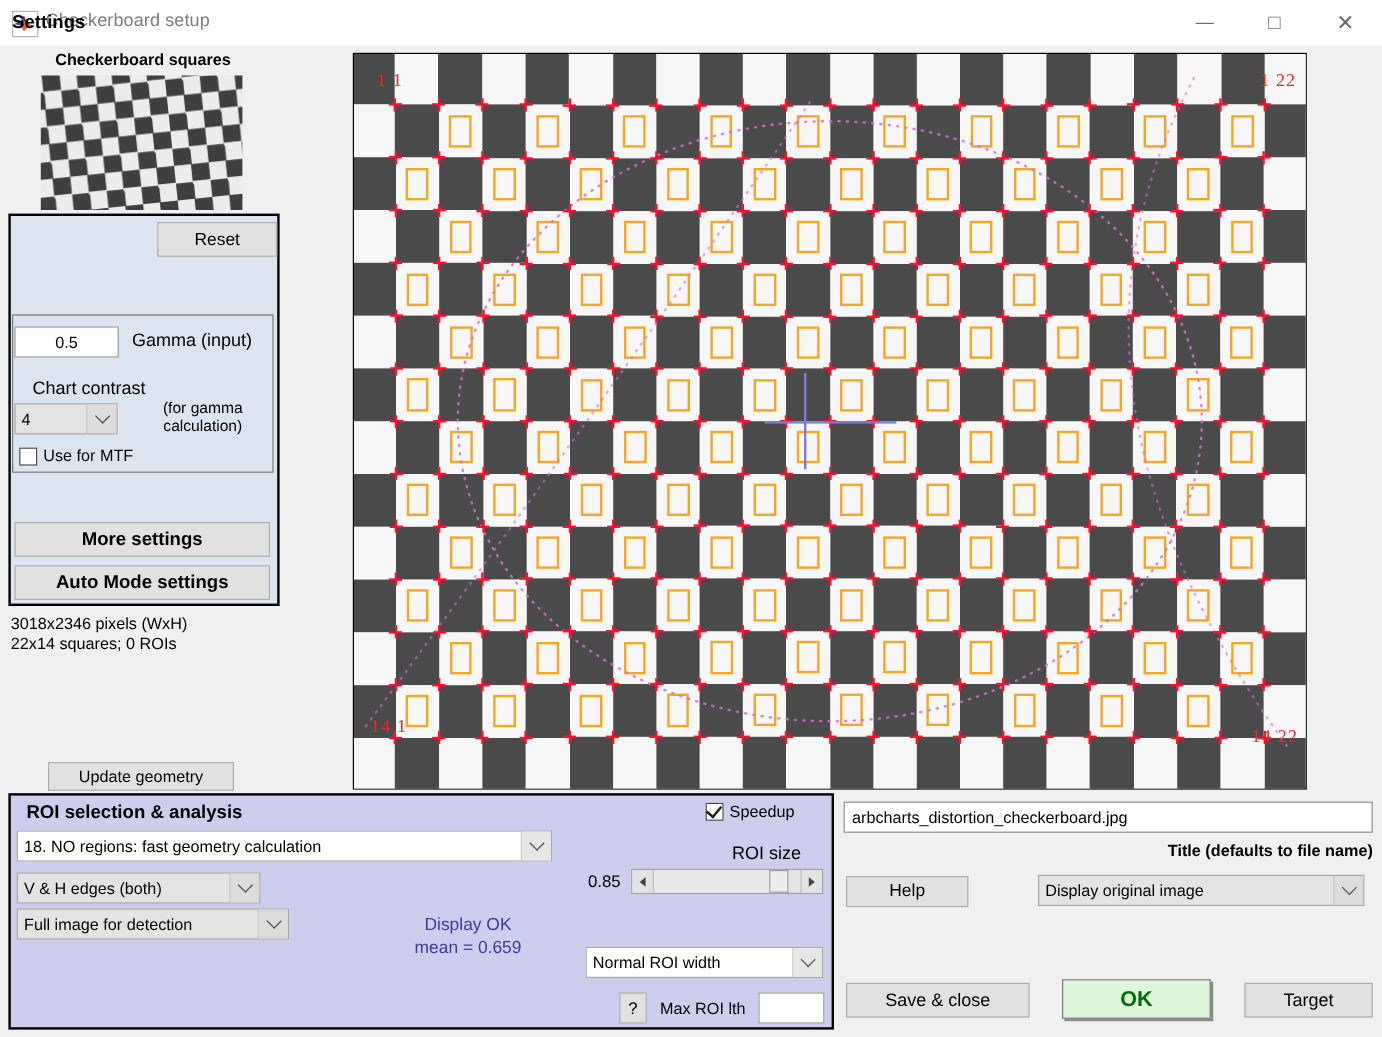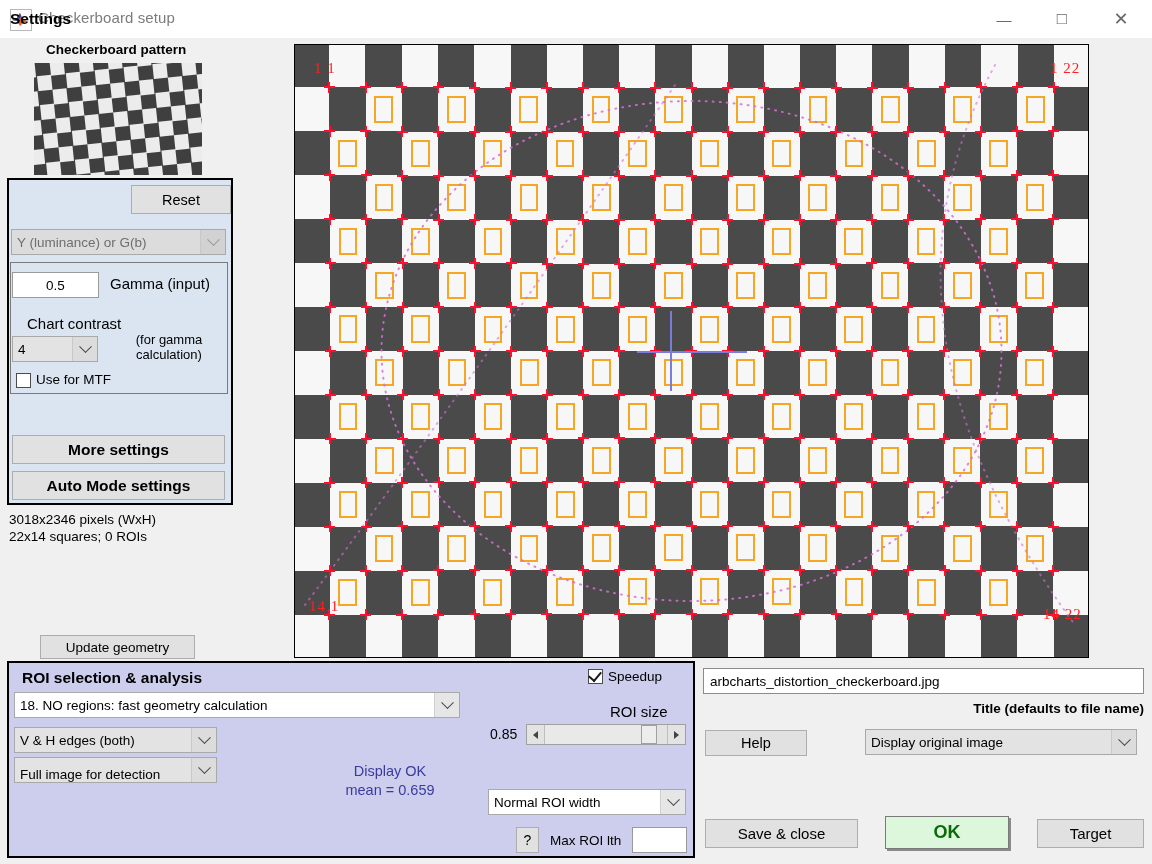--- a/index.html
+++ b/index.html
@@ -72,21 +72,21 @@
   .crosshair-h{position:absolute;height:2px;background:#7b7bdc;}
   .crosshair-v{position:absolute;width:2px;background:#7b7bdc;}
   .distort-svg{position:absolute;left:0;top:0;width:793px;height:612px;pointer-events:none;}
 
   
   .roi-panel{position:absolute;left:7px;top:661px;width:688px;height:197px;background:#cdcded;border:2px solid #000;box-sizing:border-box;}
   .roi-title{position:absolute;left:22px;top:669px;font-size:15.5px;font-weight:bold;color:#000;}
   .sel-mode{position:absolute;left:14px;top:692px;width:446px;height:26px;background:#fff;}
   .sel-mode .arrow{background:#e6e6e6;border-left:1px solid #cfcfcf;}
   .sel-edges{position:absolute;left:14px;top:727px;width:203px;height:26px;}
-  .sel-detect{position:absolute;left:14px;top:757px;width:203px;height:26px;align-items:flex-end;}
+  .sel-detect{position:absolute;left:14px;top:757px;width:227px;height:26px;}
   .btn-tds{position:absolute;left:14px;top:827px;width:189px;height:26px;font-size:13.5px;}
   .sel-infocap{position:absolute;left:209px;top:827px;width:300px;height:26px;background:#fff;}
   .sel-infocap .arrow{background:#e6e6e6;border-left:1px solid #cfcfcf;}
   .btn-qmark{position:absolute;left:516px;top:827px;width:23px;height:26px;font-size:14px;}
   .maxroi-label{position:absolute;left:550px;top:833px;font-size:13.5px;color:#000;}
   .maxroi-input{position:absolute;left:632px;top:827px;width:55px;height:26px;background:#fff;border:1px solid #9a9a9a;box-sizing:border-box;}
 
   .chk-speedup{left:588px;top:669px;}
   .chk-speedup-label{position:absolute;left:608px;top:669px;font-size:13.5px;color:#000;}
   .tick{position:absolute;left:2px;top:-1px;width:6px;height:10px;border-right:2px solid #1a1a1a;border-bottom:2px solid #1a1a1a;transform:rotate(40deg);}
@@ -134,35 +134,29 @@
       <span class="tb-glyph" style="font-size:15px;">—</span>
     </div>
     <div class="tb-btn tb-max">
       <span class="tb-glyph" style="font-size:17px;">□</span>
     </div>
     <div class="tb-btn tb-close">
       <span class="tb-glyph" style="font-size:18px;">✕</span>
     </div>
   </div>
 
-  <div class="cb-pattern-label">Checkerboard pattern</div>
+  <div class="cb-pattern-label">Checkerboard squares</div>
   <div class="cb-thumb-wrap">
     <div class="cb-thumb"></div>
   </div>
 
   <div class="settings-panel"></div>
   <div class="settings-title">Settings</div>
   <div class="btn btn-reset">Reset</div>
 
-  <div class="sel sel-channel">
-    <span>Y (luminance) or G(b)</span>
-    <span class="arrow">
-        <i class="chev"></i>
-      </span>
-  </div>
 
   <div class="inner-box"></div>
   <div class="gamma-input">0.5</div>
   <div class="gamma-label">Gamma (input)</div>
   <div class="contrast-label">Chart contrast</div>
   <div class="sel sel-contrast">
     <span>4</span>
     <span class="arrow">
         <i class="chev"></i>
       </span>

